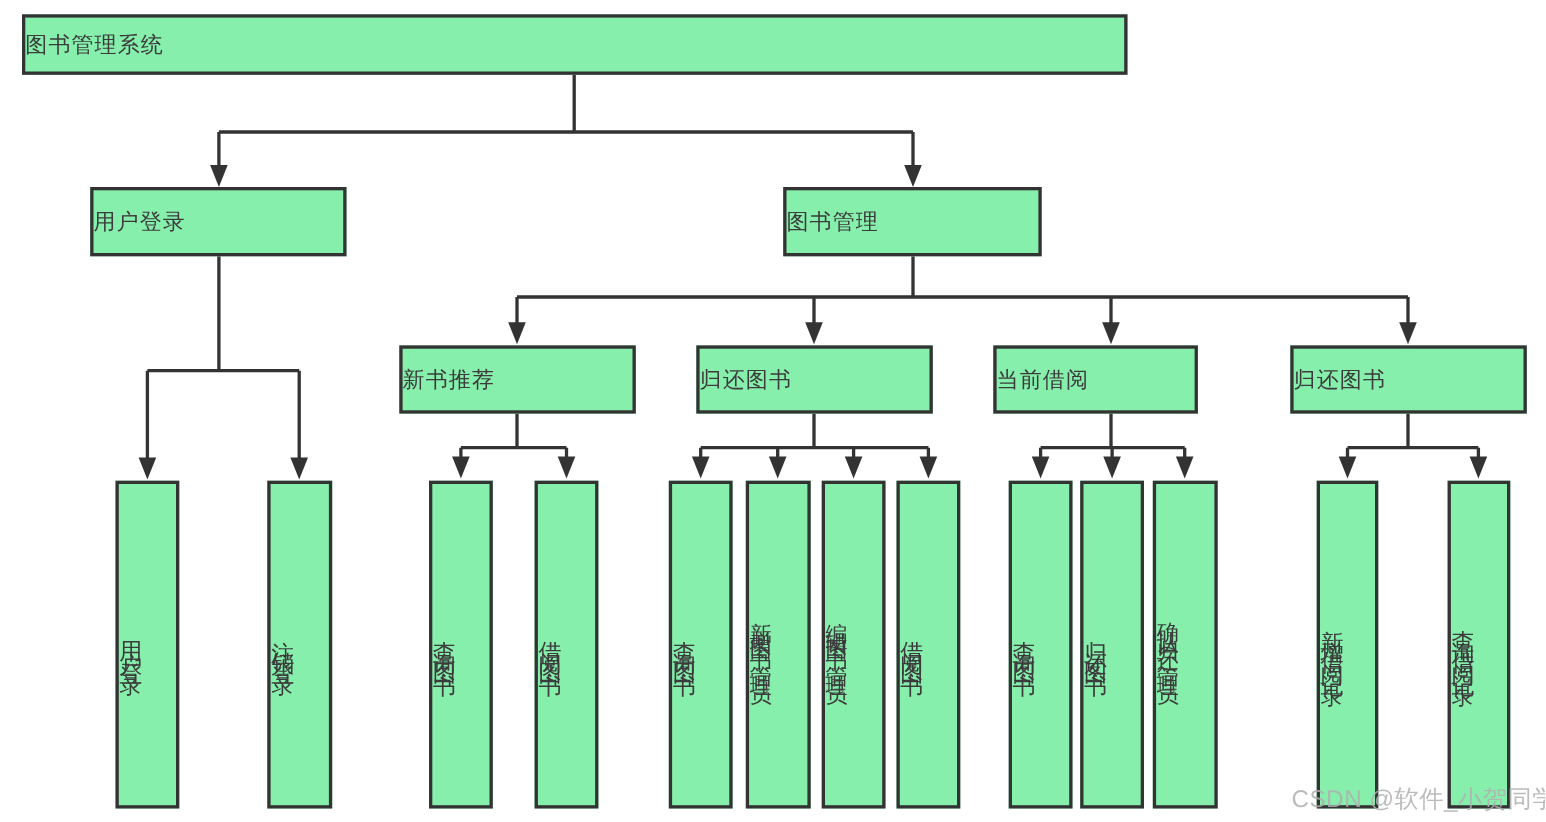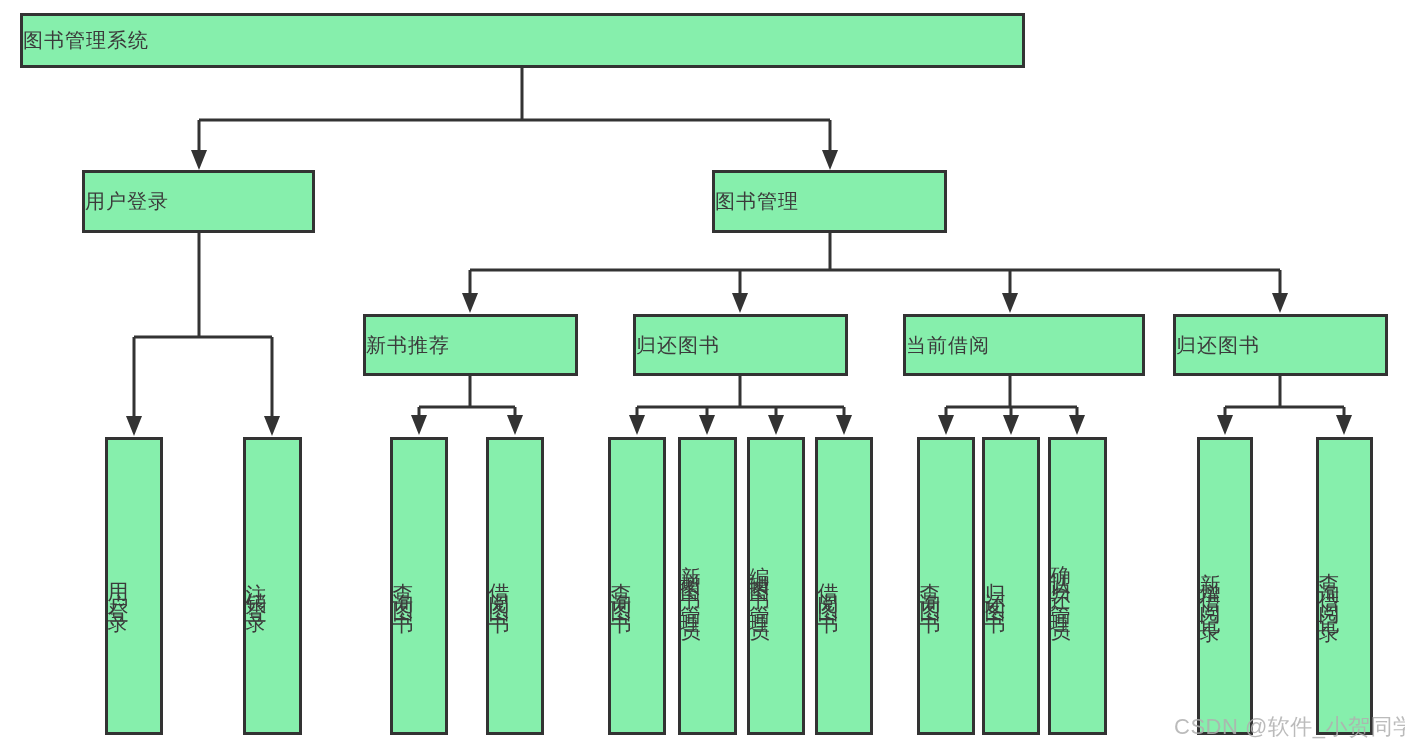--- a/index.html
+++ b/index.html
@@ -76,21 +76,21 @@
   <div class="box" style="left:712px;top:170px;width:235px;height:63px">
     <span class="hlabel">图书管理</span>
   </div>
 
   <div class="box" style="left:363px;top:314px;width:215px;height:62px">
     <span class="hlabel">新书推荐</span>
   </div>
   <div class="box" style="left:633px;top:314px;width:215px;height:62px">
     <span class="hlabel">归还图书</span>
   </div>
-  <div class="box" style="left:903px;top:314px;width:242px;height:62px">
+  <div class="box" style="left:903px;top:314px;width:186px;height:62px">
     <span class="hlabel">当前借阅</span>
   </div>
   <div class="box" style="left:1173px;top:314px;width:215px;height:62px">
     <span class="hlabel">归还图书</span>
   </div>
 
   <div class="box" style="left:105px;top:437px;width:58px;height:298px">
     <span class="vtext">用户登录</span>
   </div>
   <div class="box" style="left:243px;top:437px;width:59px;height:298px">

